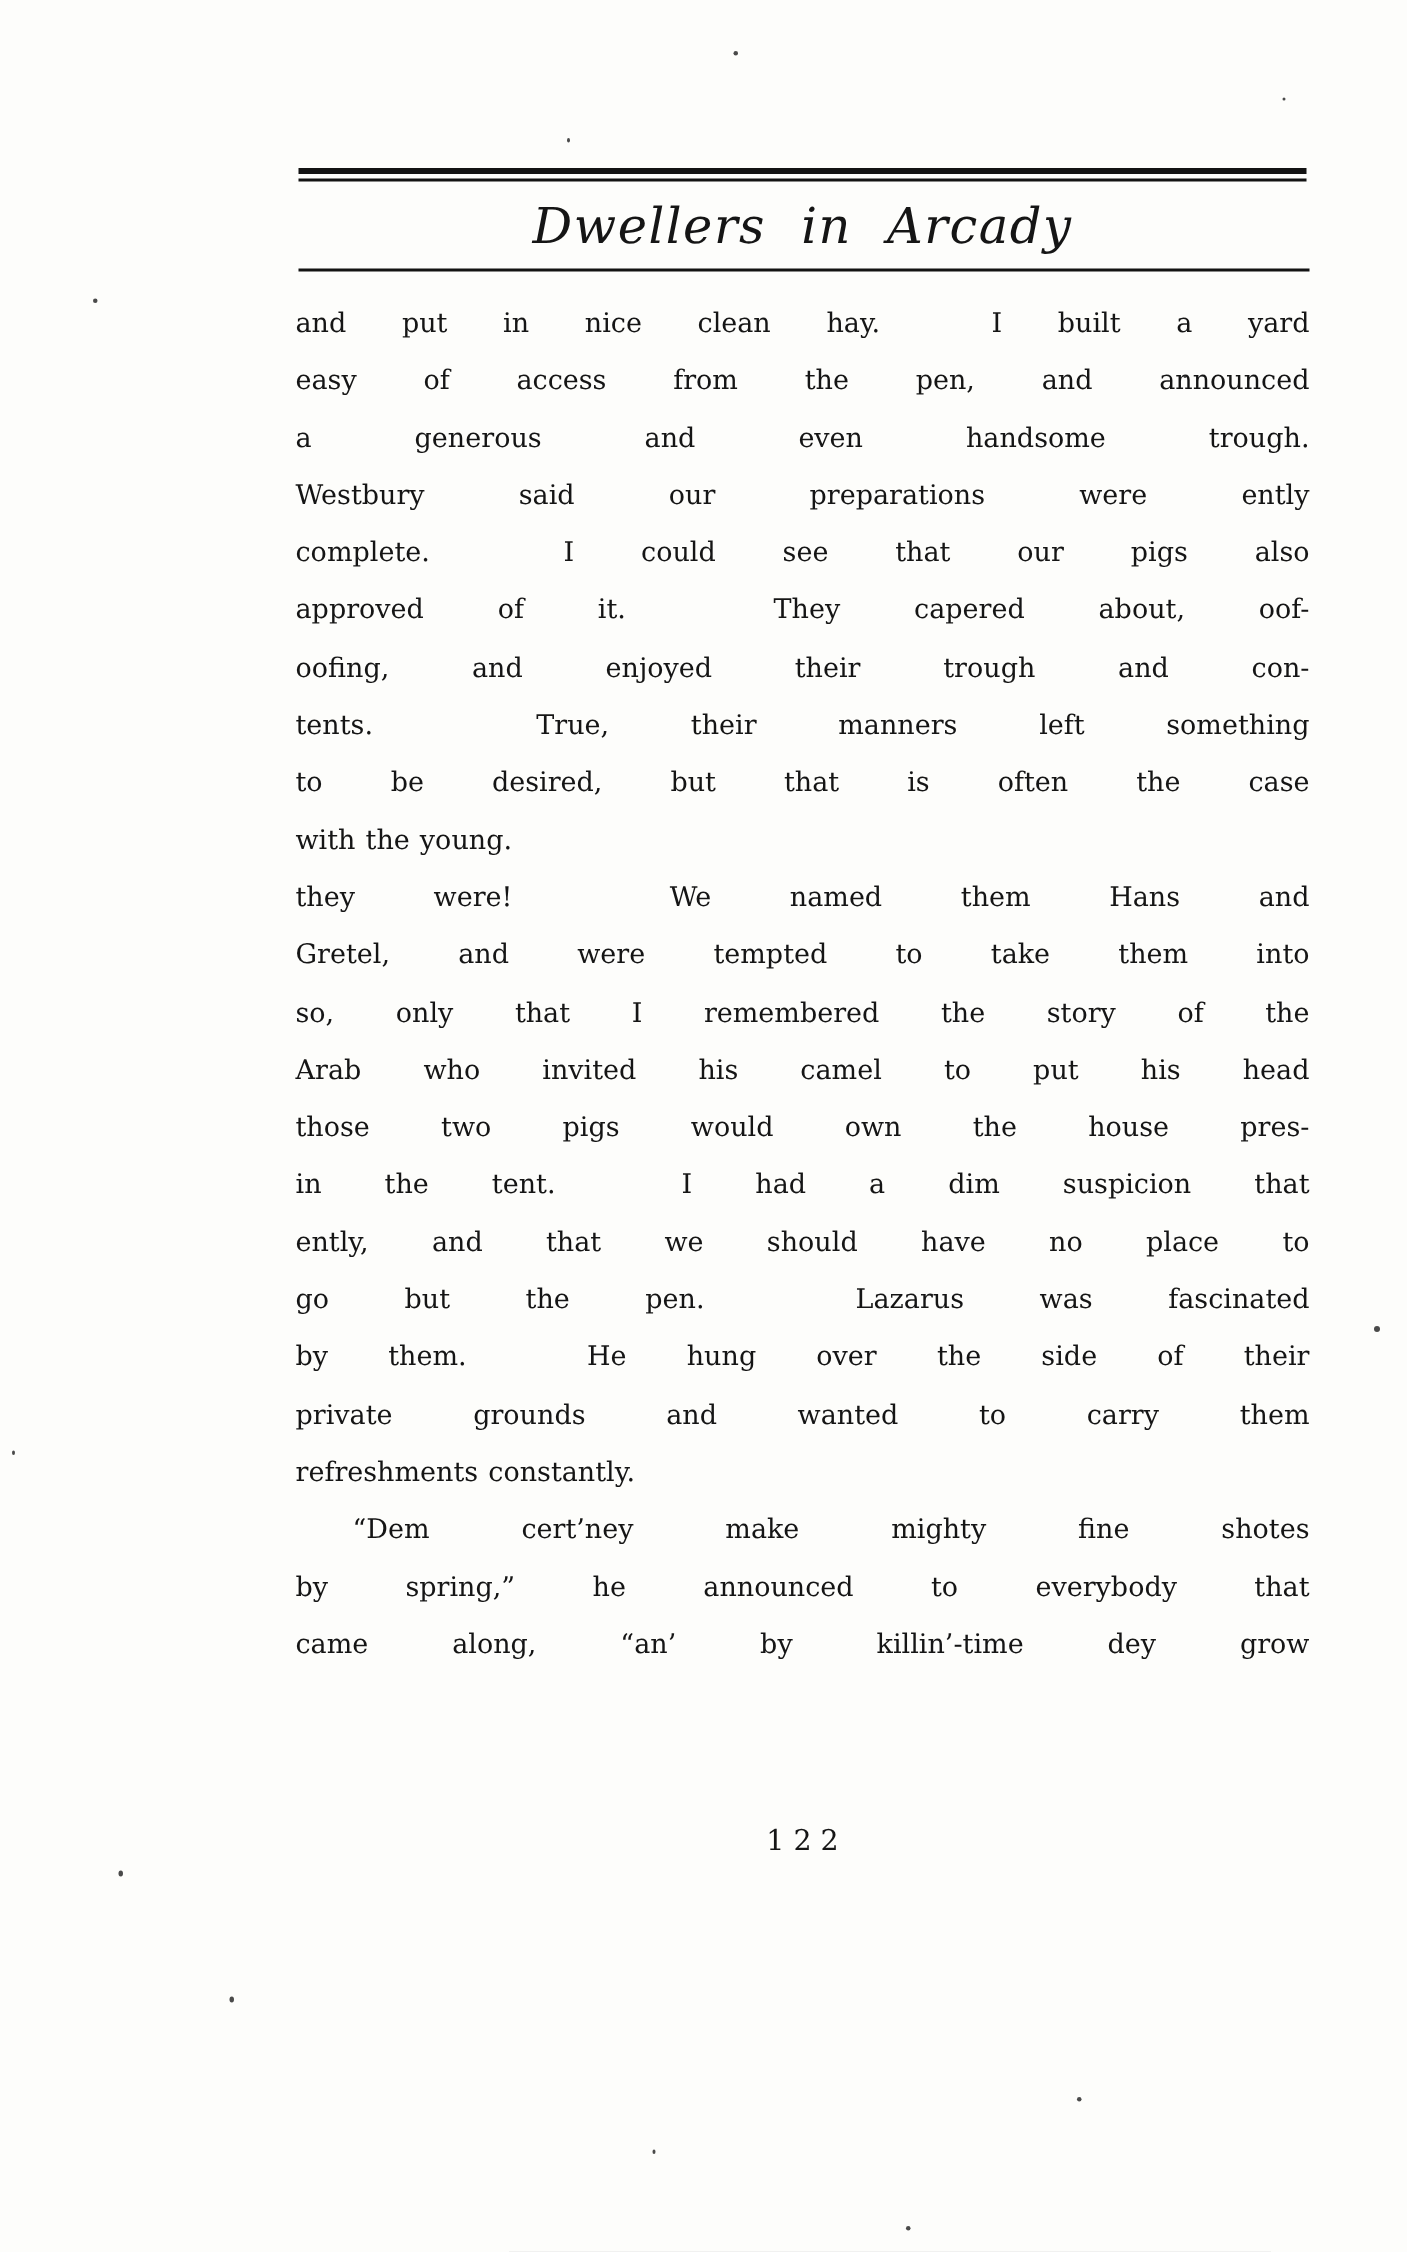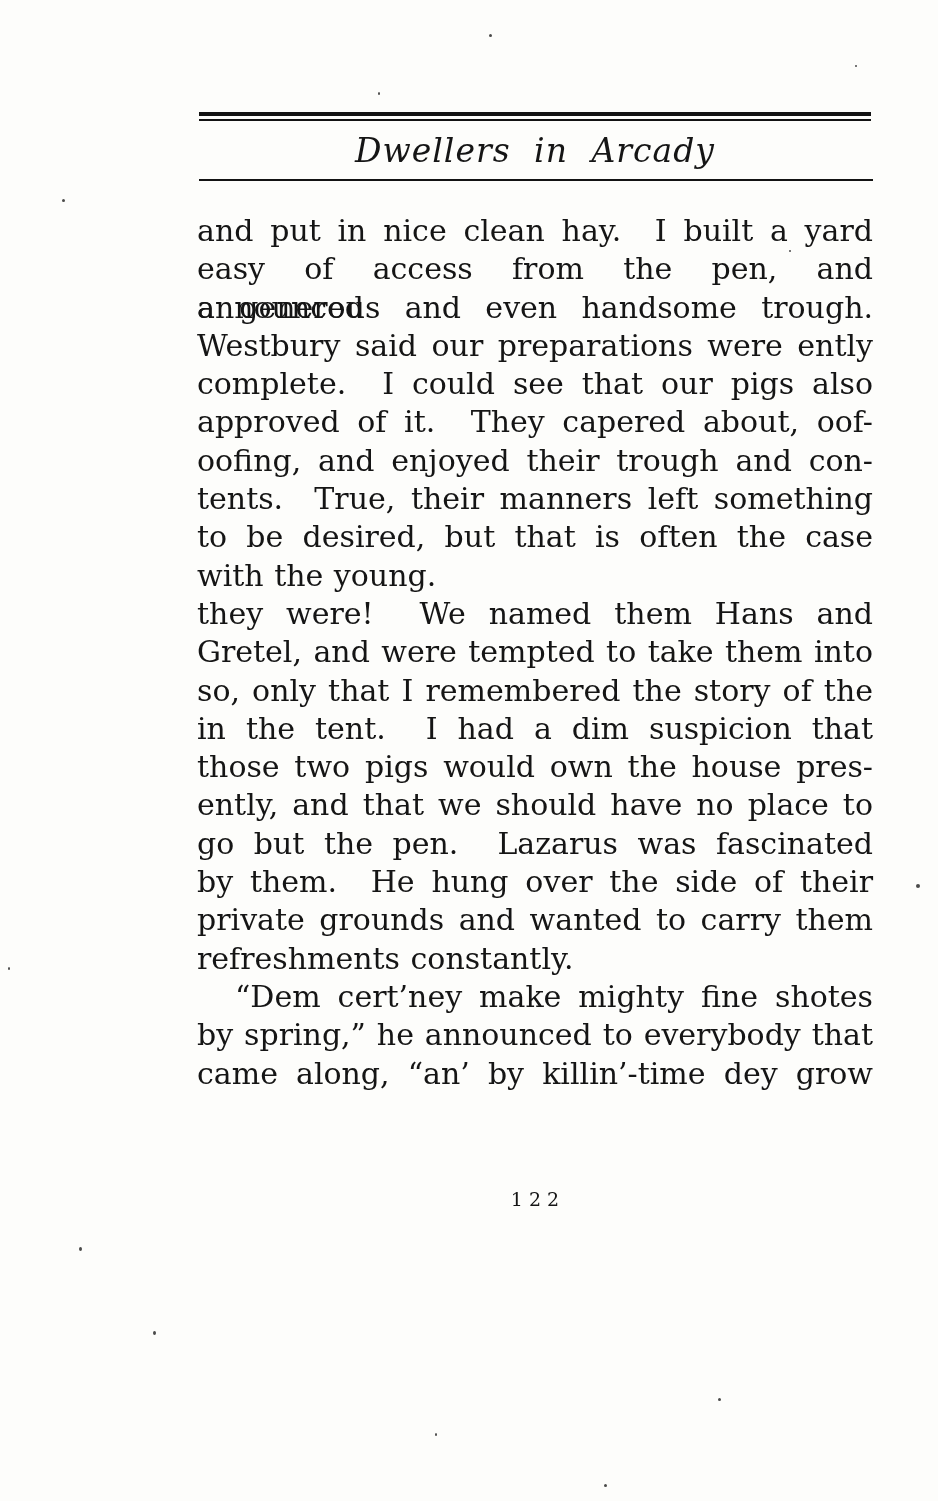--- a/index.html
+++ b/index.html
@@ -34,38 +34,38 @@
     font-style: italic;
     font-size: 33px;
     line-height: 44px;
     word-spacing: 12px;
     letter-spacing: 1px;
     white-space: nowrap;
   }
   .body-text {
     position: absolute;
     left: 197px;
-    top: 212px;
+    top: 197px;
     width: 676px;
-    font-size: 30px;
+    font-size: 18px;
     line-height: 38.3px;
   }
   .paragraph { margin: 0; }
   .line {
     text-align: justify;
     height: 38.3px;
     overflow: visible;
     word-spacing: 1px;
   }
   .line.j { text-align-last: justify; }
   .line.indent { text-indent: 38px; }
   .page-number {
     position: absolute;
     left: 197px;
-    top: 1188px;
+    top: 1216px;
     width: 676px;
     text-align: center;
     font-size: 19px;
     letter-spacing: 6px;
     text-indent: 6px; 
   }
   .speck {
     position: absolute;
     background: #2a2a2a;
     border-radius: 50%;
@@ -94,22 +94,23 @@
         <div class="line j">approved of it.&nbsp; They capered about, oof-</div>
         <div class="line j">oofing, and enjoyed their trough and con-</div>
         <div class="line j">tents.&nbsp; True, their manners left something</div>
         <div class="line j">to be desired, but that is often the case</div>
         <div class="line">with the young.</div>
       </div>
       <div class="paragraph">
         <div class="line j">they were!&nbsp; We named them Hans and</div>
         <div class="line j">Gretel, and were tempted to take them into</div>
         <div class="line j">so, only that I remembered the story of the</div>
+        <div class="line j">Arab who invited his camel to put his head</div>
+        <div class="line j">those two pigs would own the house pres-</div>
         <div class="line j">in the tent.&nbsp; I had a dim suspicion that</div>
-        <div class="line j">those two pigs would own the house pres-</div>
         <div class="line j">ently, and that we should have no place to</div>
         <div class="line j">go but the pen.&nbsp; Lazarus was fascinated</div>
         <div class="line j">by them.&nbsp; He hung over the side of their</div>
         <div class="line j">private grounds and wanted to carry them</div>
         <div class="line">refreshments constantly.</div>
       </div>
       <div class="paragraph">
         <div class="line j indent">“Dem cert’ney make mighty fine shotes</div>
         <div class="line j">by spring,” he announced to everybody that</div>
         <div class="line j">came along, “an’ by killin’-time dey grow</div>

